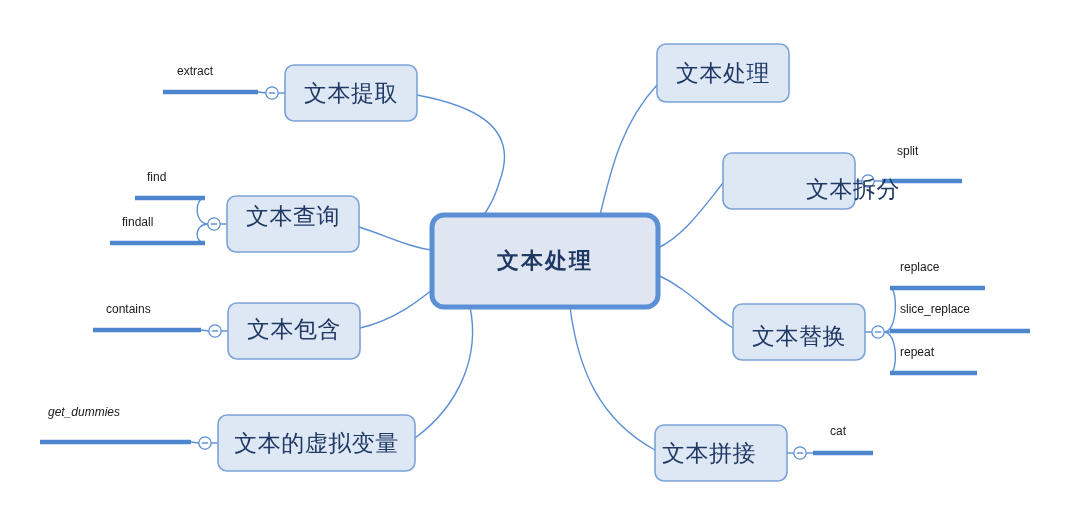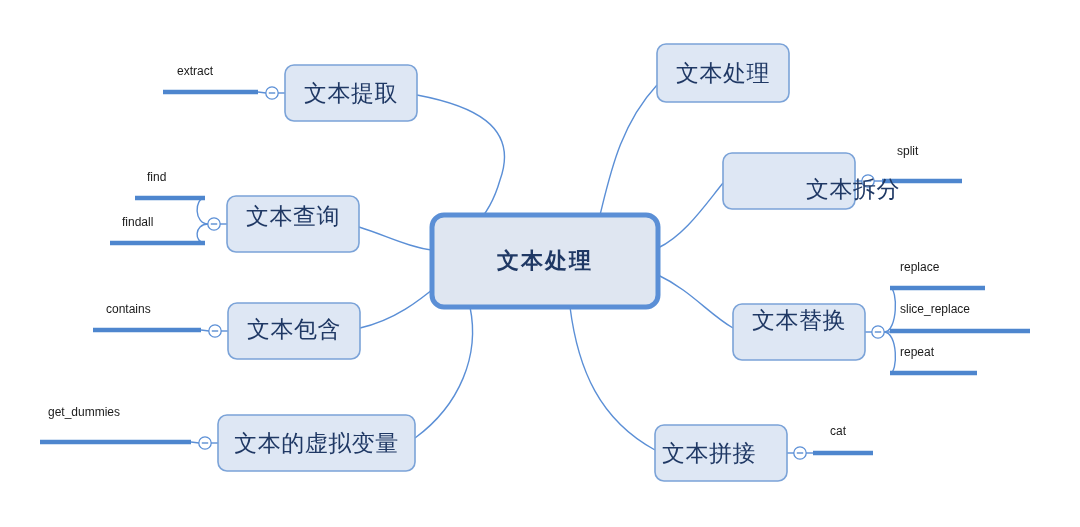--- a/index.html
+++ b/index.html
@@ -164,25 +164,25 @@
   <div id="labels-layer">
       <div class="root-label" style="left: 432px; top: 215px; width: 226px; height: 92px;">文本处理</div>
       <div class="node-label" style="left: 285px; top: 65px; width: 132px; height: 56px;">文本提取</div>
       <div class="leaf-label" style="left: 177px; top: 64px;">extract</div>
       <div class="node-label" style="left: 227px; top: 196px; width: 132px; height: 40px;">文本查询</div>
       <div class="leaf-label" style="left: 147px; top: 170px;">find</div>
       <div class="leaf-label" style="left: 122px; top: 215px;">findall</div>
       <div class="node-label" style="left: 228px; top: 303px; width: 132px; height: 53px;">文本包含</div>
       <div class="leaf-label" style="left: 106px; top: 302px;">contains</div>
       <div class="node-label" style="left: 218px; top: 415px; width: 197px; height: 56px;">文本的虚拟变量</div>
-      <div class="leaf-label" style="left: 48px; top: 405px;">get_dummies</div>
+      <div class="leaf-label" style="left: 48px; top: 405px; font-style: italic;">get_dummies</div>
       <div class="node-label" style="left: 657px; top: 44px; width: 132px; height: 58px;">文本处理</div>
       <div class="node-label" style="left: 763px; top: 153px; width: 132px; height: 72px; margin-left: 24px;">文本拆分</div>
       <div class="leaf-label" style="left: 897px; top: 144px;">split</div>
-      <div class="node-label" style="left: 733px; top: 288px; width: 132px; height: 64px;">文本替换</div>
+      <div class="node-label" style="left: 733px; top: 304px; width: 132px; height: 64px;">文本替换</div>
       <div class="leaf-label" style="left: 900px; top: 260px;">replace</div>
       <div class="leaf-label" style="left: 900px; top: 302px;">slice_replace</div>
       <div class="leaf-label" style="left: 900px; top: 345px;">repeat</div>
       <div class="node-label" style="left: 655px; top: 425px; width: 108px; height: 56px;">文本拼接</div>
       <div class="leaf-label" style="left: 830px; top: 424px;">cat</div>
     </div>
 
 </div>
 
 </body></html>

